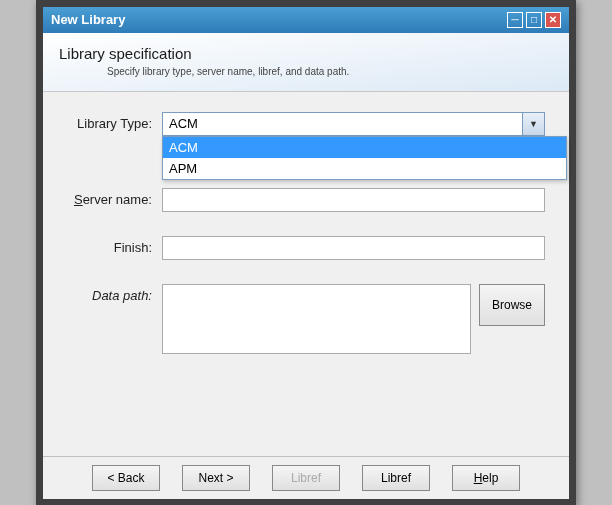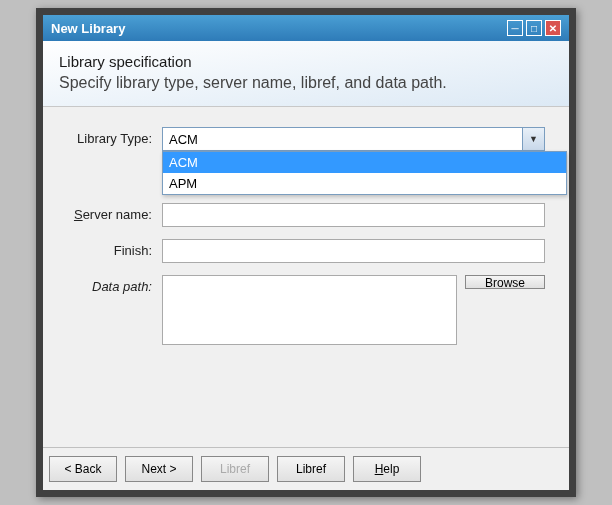--- a/index.html
+++ b/index.html
@@ -52,31 +52,32 @@
       padding: 12px 16px 14px;
       border-bottom: 1px solid #c8c8c8;
     }
     .header-title {
       font-size: 15px;
       font-weight: normal;
       color: #1a1a1a;
       margin-bottom: 4px;
     }
     .header-desc {
-      font-size: 16px;
+      font-size: 10px;
       color: #444;
+      margin-left: 48px;
     }
     .content {
       padding: 20px 24px 10px;
       background: #f0f0f0;
     }
     .form-row {
       display: flex;
       align-items: flex-start;
-      margin-bottom: 12px;
+      margin-bottom: 24px;
       position: relative;
     }
     .form-label {
       width: 95px;
       text-align: right;
       padding-right: 10px;
       padding-top: 4px;
       font-size: 13px;
       color: #222;
       flex-shrink: 0;
@@ -134,22 +135,22 @@
       height: 70px;
       border: 1px solid #aaa;
       background: white;
       padding: 4px 6px;
       font-size: 13px;
       outline: none;
       resize: none;
     }
     .browse-btn {
       margin-left: 8px;
-      height: 14px;
-      padding: 0 19px;
+      height: 42px;
+      padding: 0 12px;
       border: 1px solid #888;
       background: linear-gradient(to bottom, #f5f5f5, #e0e0e0);
       font-size: 12px;
       cursor: pointer;
       white-space: nowrap;
       flex-shrink: 0;
     }
     
     .dropdown-popup {
       position: absolute;
@@ -168,25 +169,25 @@
     }
     .dropdown-option.selected {
       background: #3399ff;
       color: white;
     }
     .spacer {
       height: 80px;
     }
     .footer {
       border-top: 1px solid #c0c0c0;
-      padding: 8px 6px;
-      display: flex;
-      align-items: center;
-      justify-content: flex-start;
-      gap: 8px;
+      padding: 8px 24px;
+      display: flex;
+      align-items: center;
+      justify-content: center;
+      gap: 22px;
       background: #f0f0f0;
     }
     .footer-btn {
       height: 26px;
       padding: 0 14px;
       border: 1px solid #888;
       background: linear-gradient(to bottom, #f5f5f5, #e0e0e0);
       font-size: 12px;
       cursor: pointer;
       min-width: 68px;

